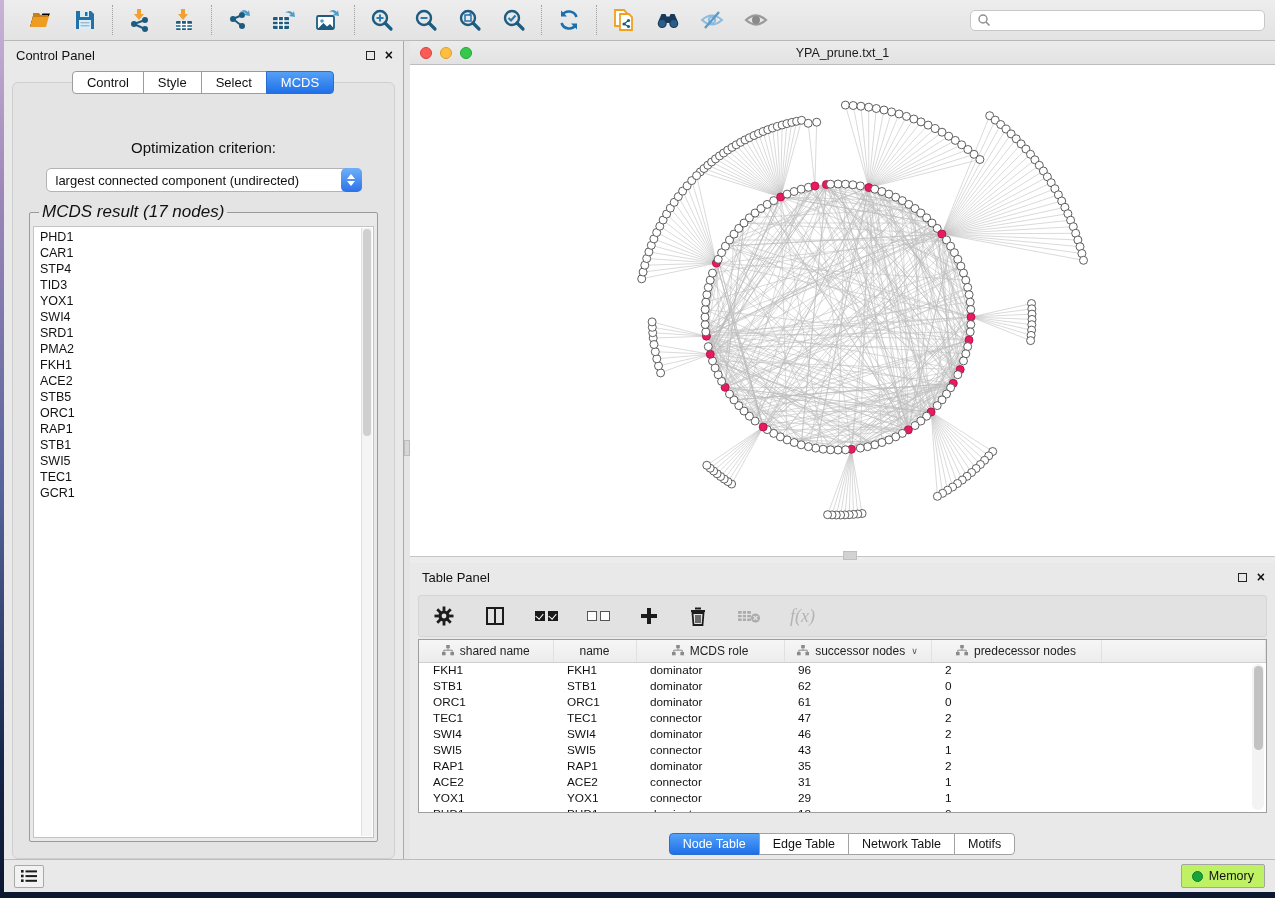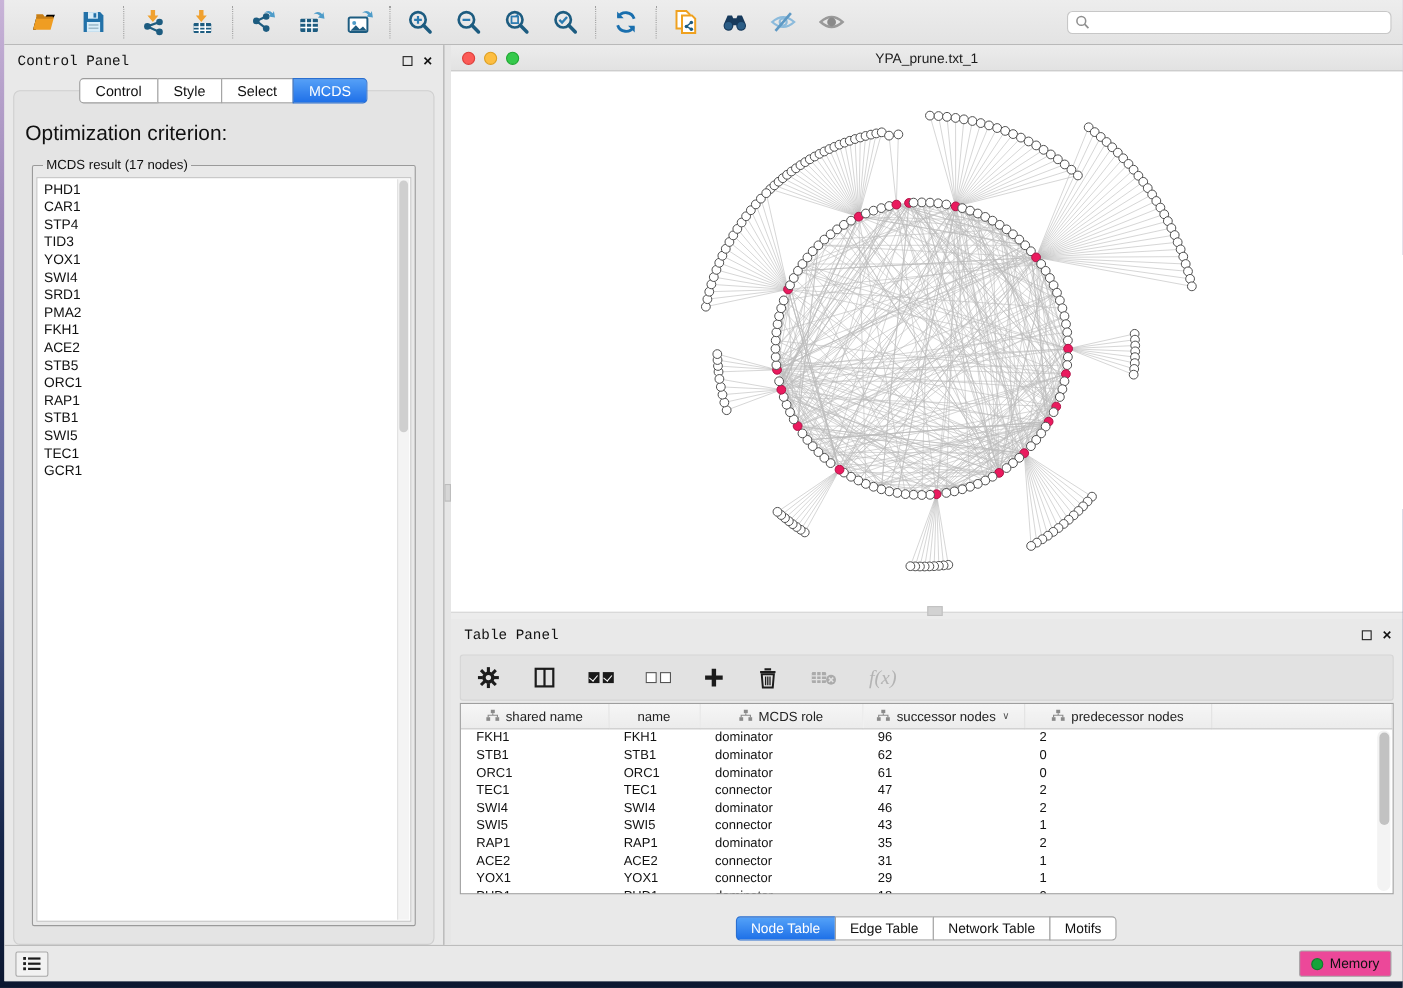--- a/index.html
+++ b/index.html
@@ -15,46 +15,46 @@
   .tsep { width:1px; height:30px; border-left:1px dotted #9f9f9f; }
   .ticon { width:26px; height:26px; display:inline-flex; align-items:center; justify-content:center; cursor:pointer; }
   .searchbox { margin-left:auto; width:295px; height:21px; background:#fff; border:1px solid #c7c7c7;
     border-radius:5px; display:flex; align-items:center; padding:0 6px; gap:4px; }
   .searchbox input { border:none; outline:none; flex:1; font-size:12px; font-family:inherit; background:transparent; }
   
   .main { flex:1; display:flex; min-height:0; }
   
   .cpanel { width:399px; flex:0 0 auto; display:flex; flex-direction:column; background:#e9e9e9; }
   .panel-head { height:26px; display:flex; align-items:center; padding:2px 10px 0 12px; }
-  .panel-title { font-size:13px;font-family:Liberation Mono, monospace; }
+  .panel-title { font-size:13px; }
   .panel-btns { margin-left:auto; display:flex; align-items:center; gap:10px; }
   .float-ic { width:9px; height:9px; border:1.4px solid #222; display:inline-block; cursor:pointer; }
   .close-ic { font-weight:900; font-size:14px; line-height:10px; cursor:pointer; color:#111; }
   .ctabs { display:flex; justify-content:center; margin-top:4px; position:relative; z-index:2; }
   .ctab { background:#fff; border:1px solid #9c9c9c; margin-left:-1px; padding:3px 14px; font-size:13px; cursor:pointer; }
   .ctab:first-child { border-radius:4px 0 0 4px; }
   .ctab:last-child { border-radius:0 4px 4px 0; }
   .ctab.active { background:linear-gradient(#55a0f7,#1f70e8); border-color:#2a6fd0; color:#fff; }
   .cbody { flex:1; display:flex; flex-direction:column; margin:-12px 8px 0 8px; padding:24px 10px 6px 10px;
     background:#e4e4e4; border:1px solid #cfcfcf; border-radius:6px; min-height:0; }
-  .opt-label { font-size:19px; margin-top:4px; }
+  .opt-label { text-align:center; font-size:15px; margin-top:32px; }
   .selectbox { position:relative; margin:12px auto 0 auto; width:316px; height:24px; background:#fff;
     border:1px solid #b3b3b3; border-radius:5px; display:flex; align-items:center; padding:0 26px 0 9px;
     font-size:13px; cursor:pointer; }
   .sel-step { position:absolute; right:-1px; top:-1px; width:21px; height:24px; border-radius:5px;
     background:linear-gradient(#6fb0f9,#2b72e9); display:flex; flex-direction:column; align-items:center; justify-content:center; gap:2px; }
   .tri-up { width:0;height:0;border-left:4px solid transparent;border-right:4px solid transparent;border-bottom:5px solid #fff; }
   .tri-dn { width:0;height:0;border-left:4px solid transparent;border-right:4px solid transparent;border-top:5px solid #fff; }
   .btnrow { display:flex; justify-content:center; gap:14px; margin-top:14px; }
   .btn { background:linear-gradient(#ffffff,#f2f2f2); border:1px solid #a8a8a8; border-radius:5px;
     padding:4px 14px; font-size:13px; cursor:pointer; }
   .btn.focused { box-shadow:0 0 0 3px rgba(92,152,250,.65); border-color:#6f9fe8; }
   .mcds-fieldset { margin:10px 6px 10px 6px; flex:1; border:1px solid #9a9a9a; border-radius:2px;
     padding:4px 3px 3px 3px; min-height:0; display:flex; position:relative; background:#e9e9e9; }
-  .mcds-legend { font-size:12px; padding:0 3px; margin-left:6px; }
+  .mcds-legend { font-size:17px; padding:0 3px; margin-left:6px;font-style:italic; }
   .mcds-list { flex:1; background:#fff; border:1px solid #c4c4c4; overflow:hidden; position:relative;
     padding:2px 14px 0 6px; }
   .mcds-item { font-size:12.5px; line-height:16px; }
   .vscroll { position:absolute; top:1px; right:1px; bottom:1px; width:11px; background:#f4f4f4; border-left:1px solid #e0e0e0; }
   .vscroll .thumb { position:absolute; top:1px; left:1px; right:1px; height:34%; background:#cfcfcf; border-radius:5px; }
   
   .vsplit { width:7px; flex:0 0 auto; background:#e6e6e6; border-left:1px solid #ababab; position:relative; cursor:col-resize; }
   .vsplit .grip { position:absolute; top:399px; left:0px; width:6px; height:16px; background:#d6d6d6; border:1px solid #bdbdbd; }
   .hsplit { height:6px; background:#ececec; position:relative; cursor:row-resize; flex:0 0 auto; }
   .hsplit .grip { position:absolute; left:50%; top:-6px; width:14px; height:9px; background:#d2d2d2; border:1px solid #c0c0c0; }
@@ -94,21 +94,21 @@
   .ttabs { height:30px; display:flex; justify-content:center; align-items:center; flex:0 0 auto; }
   .ttab { background:#fff; border:1px solid #a3a3a3; margin-left:-1px; padding:3px 13px; font-size:12.5px; cursor:pointer; }
   .ttab:first-child { border-radius:4px 0 0 4px; }
   .ttab:last-child { border-radius:0 4px 4px 0; }
   .ttab.active { background:linear-gradient(#54a2f8,#1e70e8); border-color:#2a6fd0; color:#fff; }
   
   .statusbar { height:33px; flex:0 0 auto; background:#e9e9e9; border-top:1px solid #bcbcbc;
     display:flex; align-items:center; padding:0 10px; }
   .list-btn { width:30px; height:23px; background:#f2f2f2; border:1px solid #a9a9a9; border-radius:2px;
     display:flex; align-items:center; justify-content:center; cursor:pointer; }
-  .memory-btn { margin-left:auto; height:24px; background:#ec4899; border:1px solid #a5a5a5; border-radius:2px;
+  .memory-btn { margin-left:auto; height:24px; background:#bef264; border:1px solid #a5a5a5; border-radius:2px;
     display:flex; align-items:center; gap:6px; padding:0 10px; font-size:12.5px; cursor:pointer; }
   .mem-dot { width:11px; height:11px; border-radius:50%; background:#17a43a; border:1px solid #0e7d2a; }
   svg { display:block; }
 </style>
 </head>
 <body>
 
 <div class="app">
 
   <div class="toolbar">
@@ -281,20 +281,27 @@
         </span>
       </div>
       <div class="ctabs" id="control-tabs">
           <span class="ctab">Control</span>
           <span class="ctab">Style</span>
           <span class="ctab">Select</span>
           <span class="ctab active">MCDS</span>
         </div>
       <div class="cbody">
         <div class="opt-label">Optimization criterion:</div>
+        <div class="selectbox">
+          <span>largest connected component (undirected)</span>
+          <span class="sel-step">
+              <span class="tri-up"></span>
+              <span class="tri-dn"></span>
+            </span>
+        </div>
         <fieldset class="mcds-fieldset">
           <legend class="mcds-legend">MCDS result (17 nodes)</legend>
           <div class="mcds-list" id="mcds-list">
             <div class="vscroll">
                 <div class="thumb"></div>
               </div>
           <div class="mcds-item">PHD1</div>
               <div class="mcds-item">CAR1</div>
               <div class="mcds-item">STP4</div>
               <div class="mcds-item">TID3</div>

